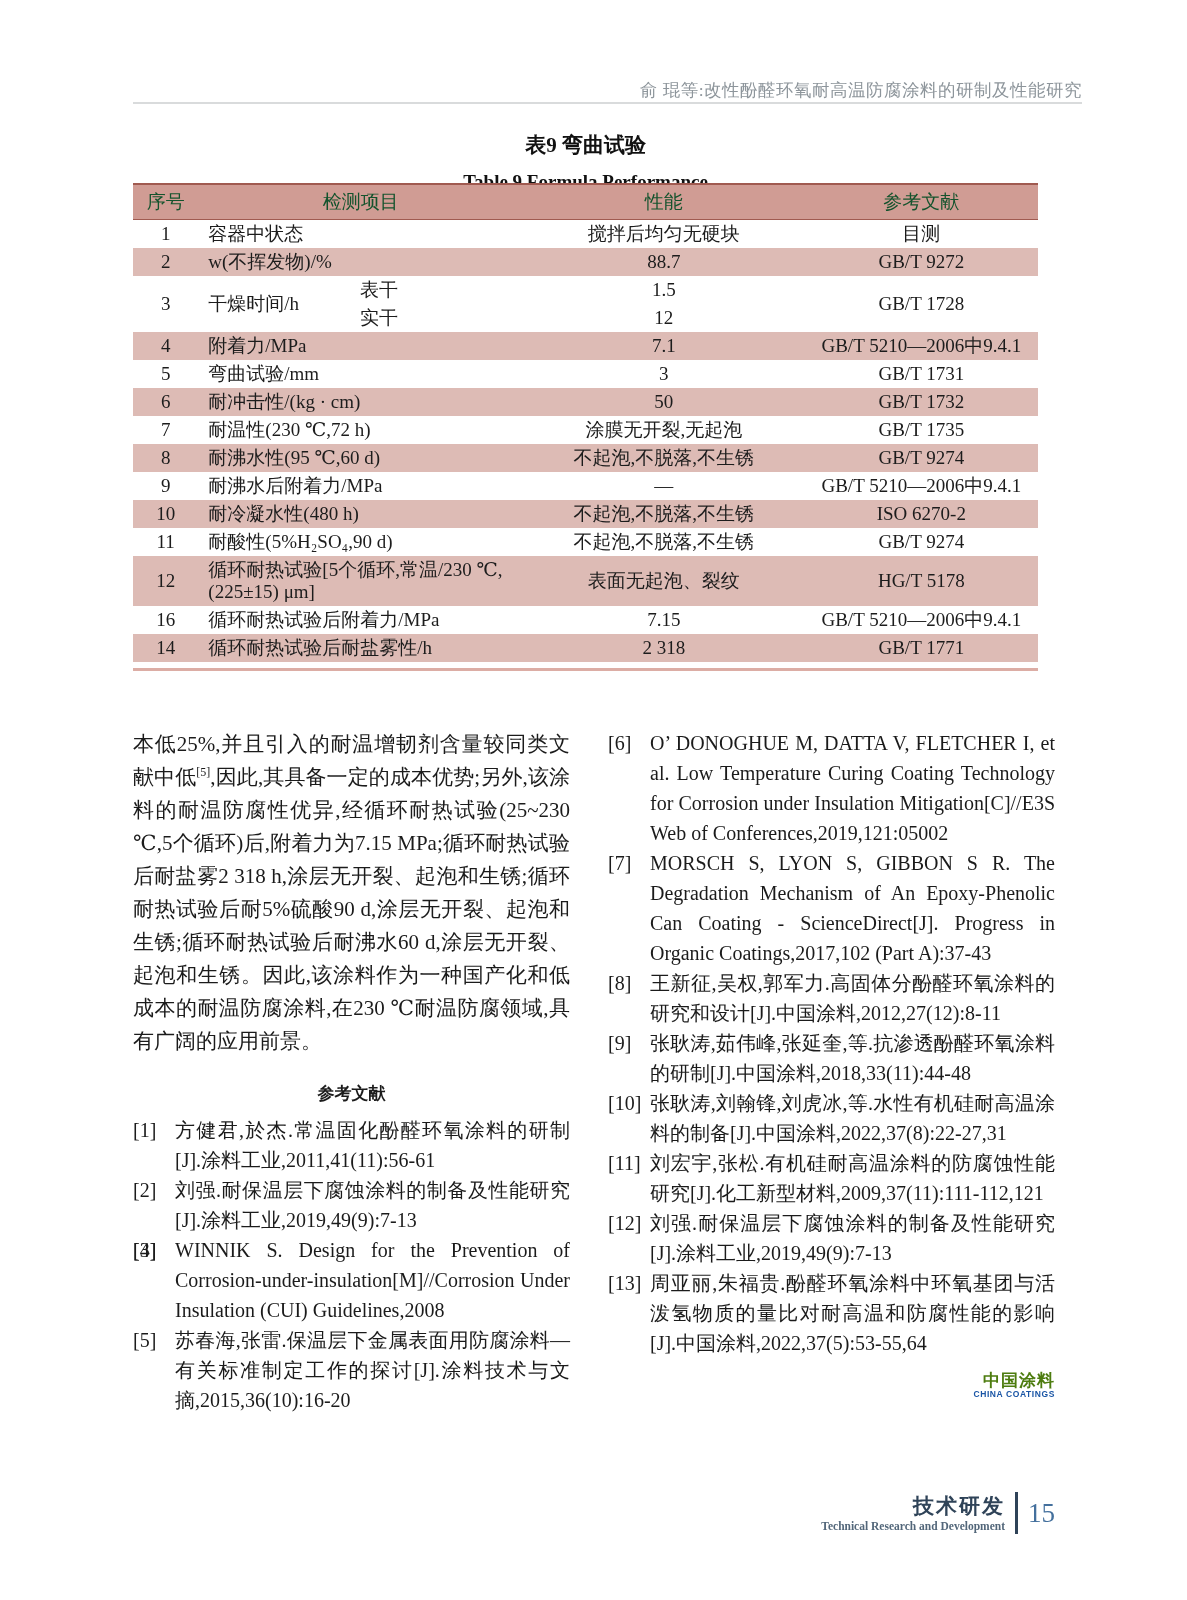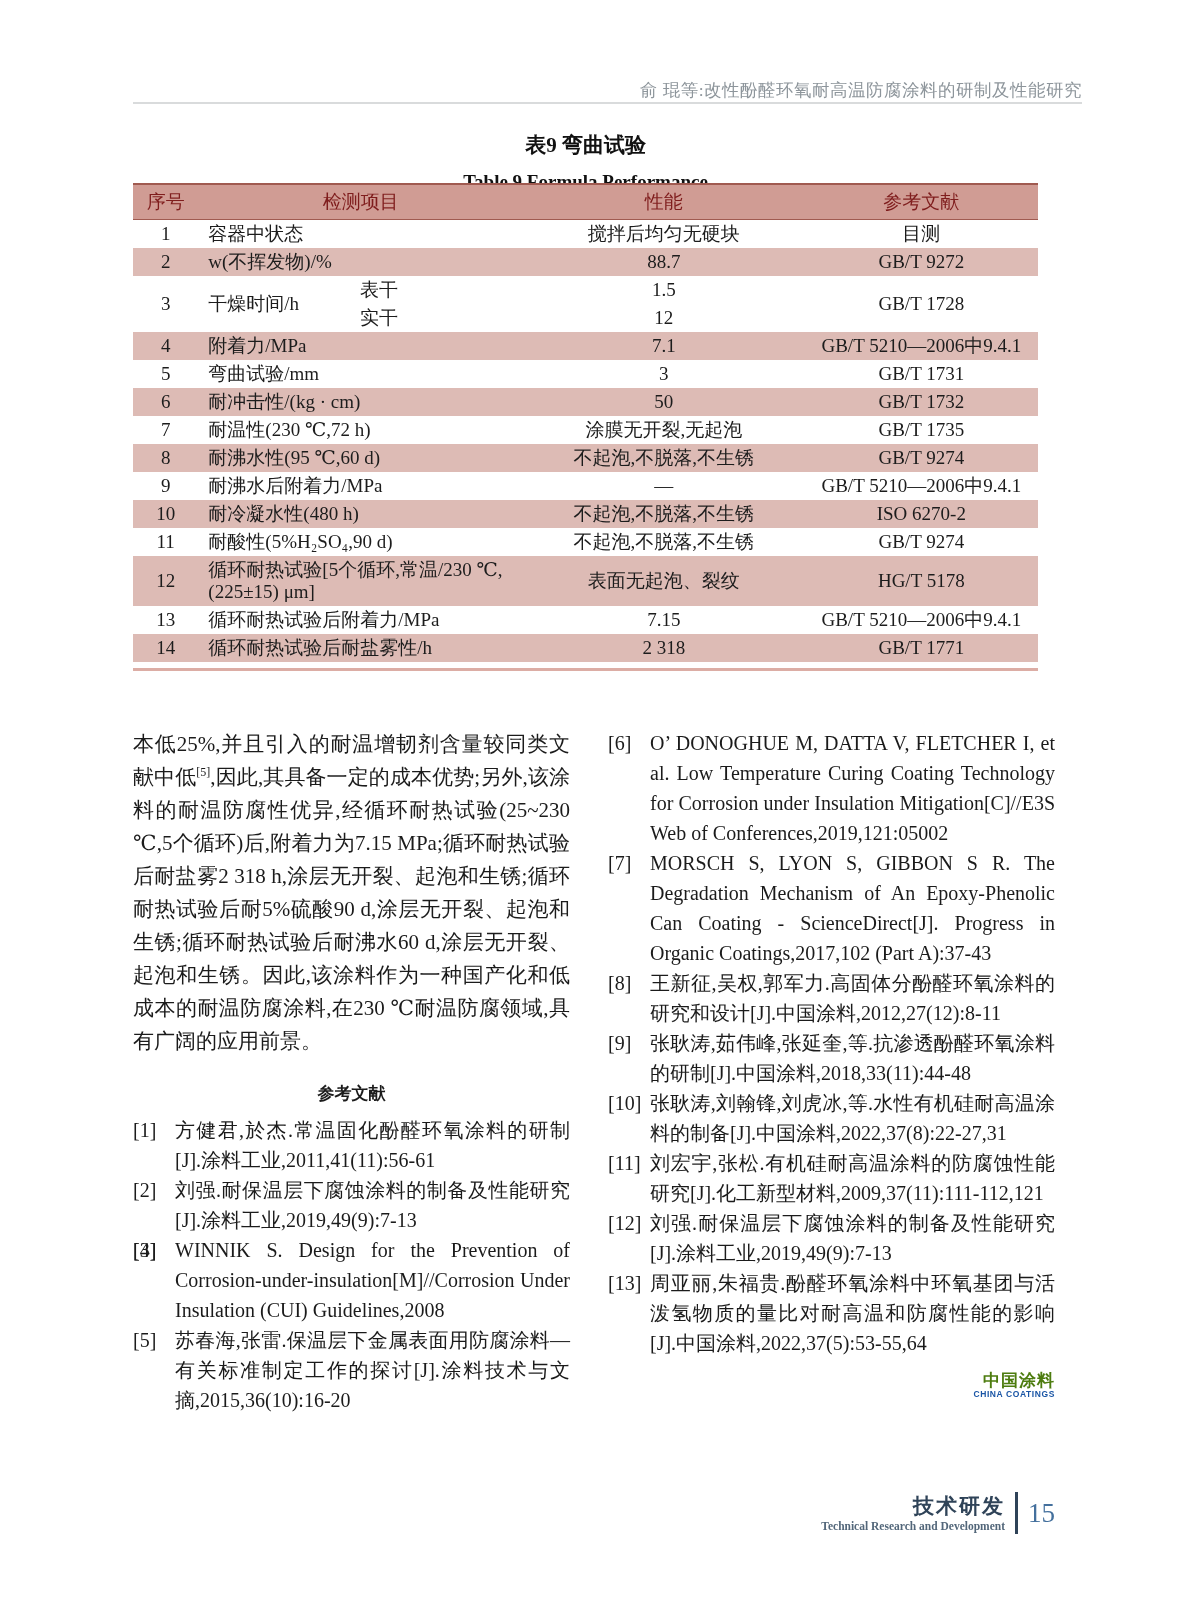--- a/index.html
+++ b/index.html
@@ -15,21 +15,21 @@
   .tbl-title-cn{position:absolute;left:133px;width:905px;top:131px;text-align:center;
                 font-weight:bold;font-size:21px;color:#111;}
   .tbl-title-en{position:absolute;left:133px;width:905px;top:159px;text-align:center;
                 font-weight:bold;font-size:19px;color:#111;margin-top:12px;}
 
   
   .tbl-wrap{position:absolute;left:133px;top:183px;width:905px;}
   table.perf{border-collapse:collapse;width:905px;font-size:19px;color:#1c1c1c;
              border-top:2.5px solid #a05a50;}
   table.perf thead th{background:#d09c94;font-weight:normal;padding:4px 4px;height:24px;
-                      border-bottom:1.5px solid #a05a50;text-align:center;color:#7f1d1d;}
+                      border-bottom:1.5px solid #a05a50;text-align:center;color:#14532d;}
   table.perf td{padding:3px 4px;text-align:center;vertical-align:middle;line-height:22px;height:22px;}
   table.perf tr.shaded td{background:#ddbbb5;}
   table.perf .c-no{width:60px;}
   table.perf .c-item{width:150px;text-align:left;padding-left:10px;}
   td.c-item[colspan]{width:317px;}
   table.perf .c-sub{width:167px;text-align:left;padding-left:4px;}
   table.perf .c-perf{width:290px;}
   table.perf .c-method{width:238px;}
   .tbl-bottom-rule{margin-top:6px;height:2.5px;background:#dcada5;}
 
@@ -152,21 +152,21 @@
             <td class="c-perf">不起泡,不脱落,不生锈</td>
             <td class="c-method">GB/T 9274</td>
           </tr>
           <tr class="shaded">
             <td class="c-no">12</td>
             <td class="c-item" colspan="2">循环耐热试验[5个循环,常温/230 ℃,(225±15) μm]</td>
             <td class="c-perf">表面无起泡、裂纹</td>
             <td class="c-method">HG/T 5178</td>
           </tr>
           <tr>
-            <td class="c-no">13</td>
+            <td class="c-no">16</td>
             <td class="c-item" colspan="2">循环耐热试验后附着力/MPa</td>
             <td class="c-perf">7.15</td>
             <td class="c-method">GB/T 5210—2006中9.4.1</td>
           </tr>
           <tr class="shaded">
             <td class="c-no">14</td>
             <td class="c-item" colspan="2">循环耐热试验后耐盐雾性/h</td>
             <td class="c-perf">2 318</td>
             <td class="c-method">GB/T 1771</td>
           </tr>

